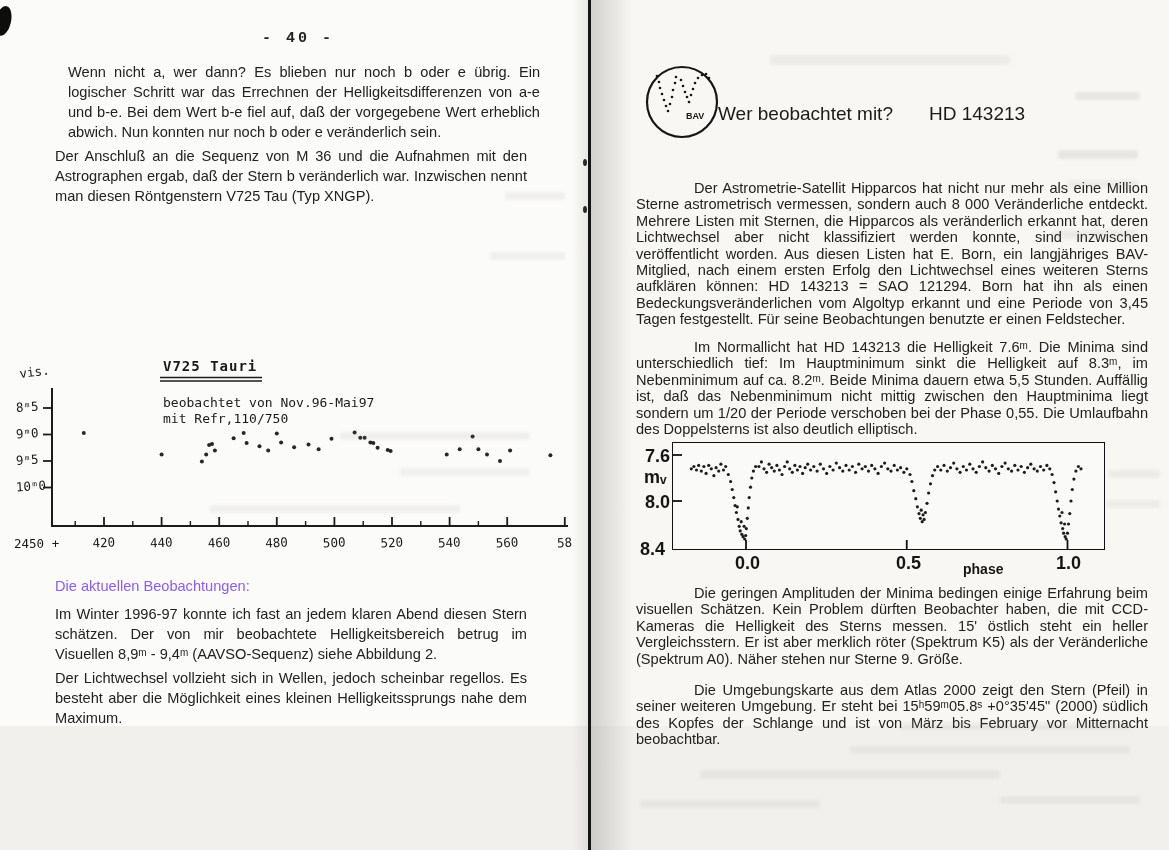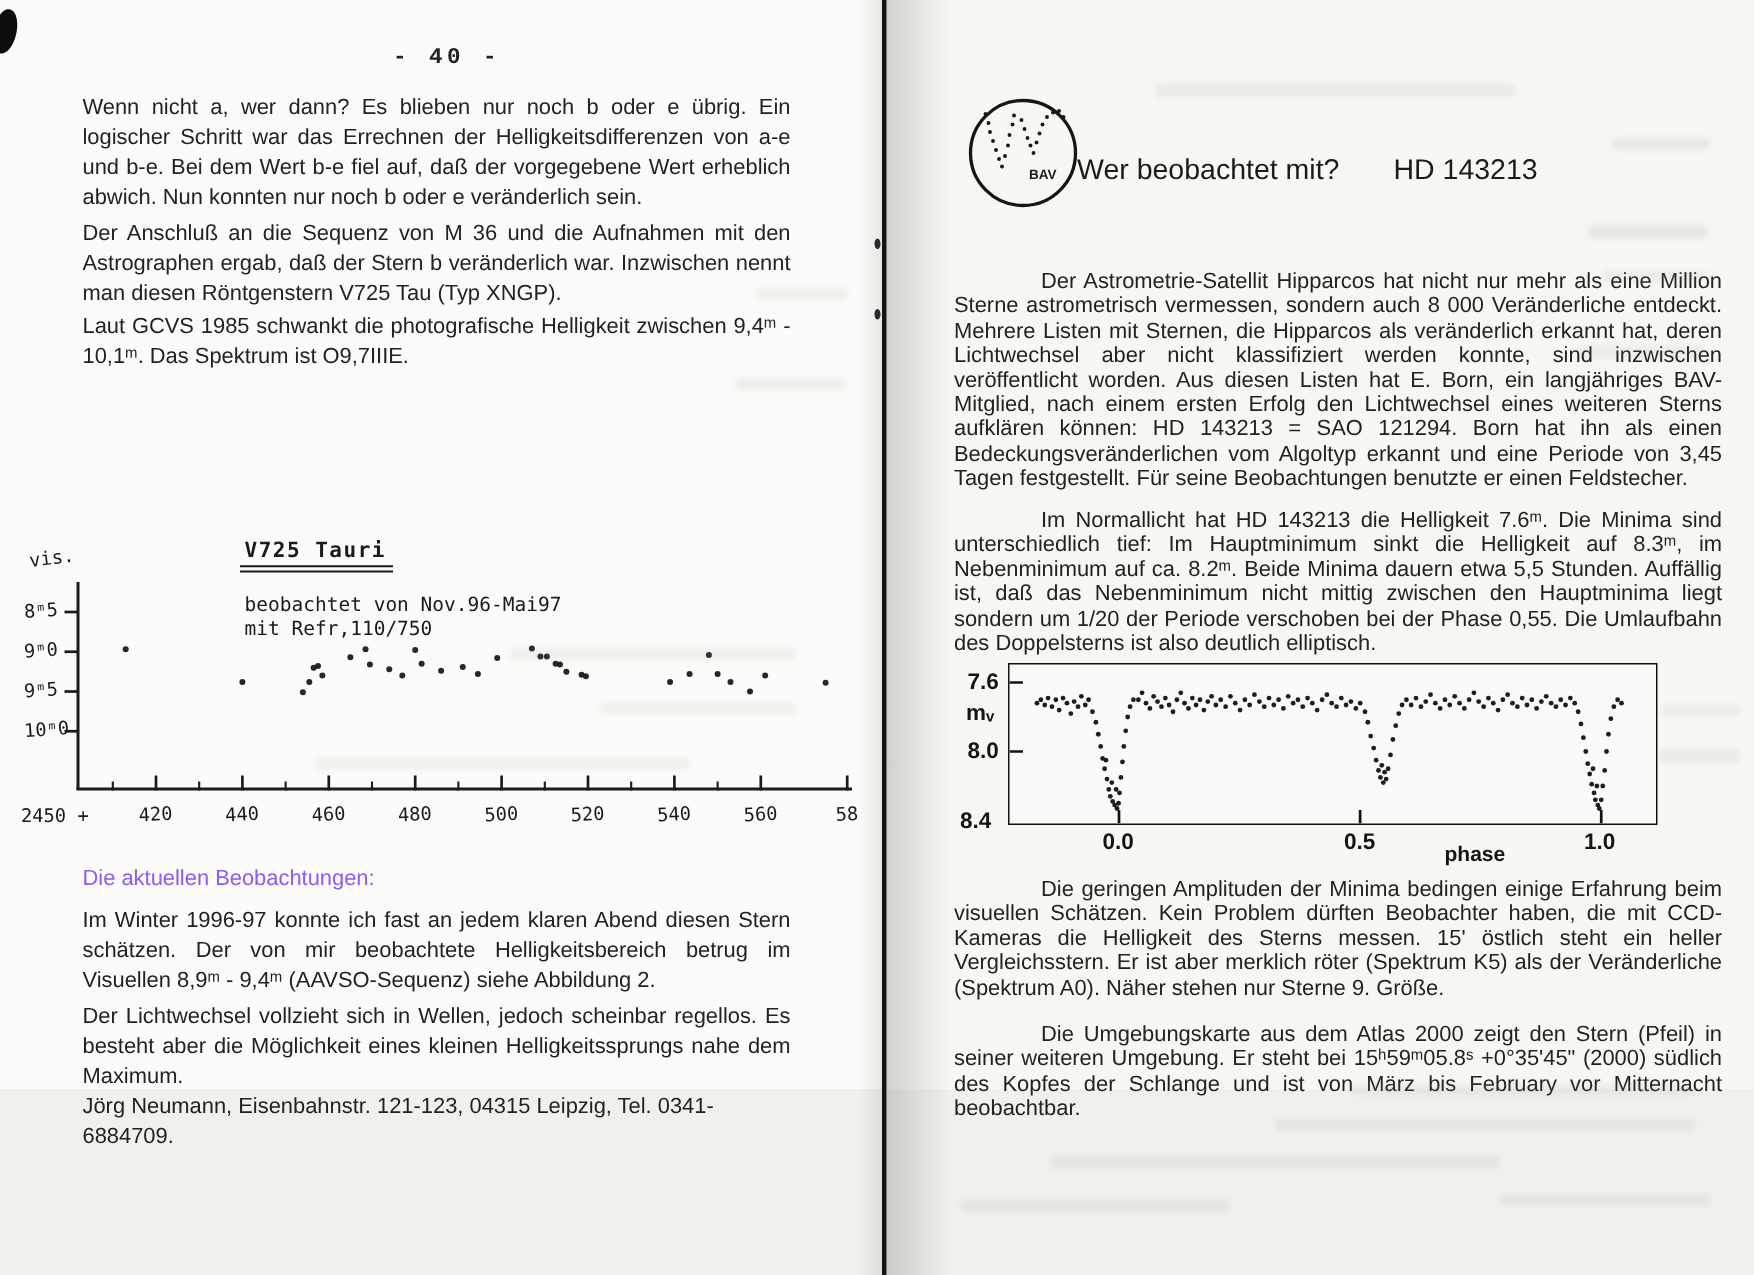--- a/index.html
+++ b/index.html
@@ -27,44 +27,43 @@
   .par{position:absolute;text-align:justify;font-size:14.6px;color:#222;}
   .lp{left:55px;width:472px;line-height:20px;}
   .rp{left:636px;width:512px;line-height:16.4px;text-indent:58px;}
   .heading{position:absolute;font-size:14.6px;color:#8b5cf6;}
 
   
   #v725-chart{position:absolute;left:10px;top:350px;width:566px;height:216px;}
   
   #phase-chart-box{position:absolute;left:672px;top:442px;width:431px;height:106px;
     border:1.6px solid #111;background:rgba(255,255,255,.35);box-sizing:content-box;}
-  .axis-label{position:absolute;font-weight:bold;font-size:15px;color:#151515;}
+  .axis-label{position:absolute;font-weight:bold;font-size:18px;color:#151515;}
 
   
   #article-title{position:absolute;left:718px;top:103px;font-size:19px;color:#1b1b1b;}
   #article-title .gap{display:inline-block;width:36px;}
 
   
   #bav-logo{position:absolute;left:644px;top:64px;width:76px;height:76px;}
 
   .smudge{position:absolute;background:#8f8d88;opacity:.10;filter:blur(1.6px);border-radius:3px;}
   .smudge.dark{opacity:.15;}
 
   svg text{fill:#1a1a1a;}
   .hand{font-family:"DejaVu Sans Mono", monospace;}
 </style>
 </head>
 <body>
 
 <div class="page" id="left-page">
   <div class="pagenum" style="left:262px;top:30px;">- 40 -</div>
 
-  <div class="par lp" style="top:62px;">Wenn nicht a, wer dann? Es blieben nur noch b oder e übrig. Ein logischer Schritt war das Errechnen der Helligkeitsdifferenzen von a-e und b-e. Bei dem Wert b-e fiel auf, daß der vorgegebene Wert erheblich abwich. Nun konnten nur noch b oder e veränderlich sein.</div>
+  <div class="par lp" style="top:62px;margin-left:13px;">Wenn nicht a, wer dann? Es blieben nur noch b oder e übrig. Ein logischer Schritt war das Errechnen der Helligkeitsdifferenzen von a-e und b-e. Bei dem Wert b-e fiel auf, daß der vorgegebene Wert erheblich abwich. Nun konnten nur noch b oder e veränderlich sein.</div>
   <div class="par lp" style="top:146px;">Der Anschluß an die Sequenz von M 36 und die Aufnahmen mit den Astrographen ergab, daß der Stern b veränderlich war. Inzwischen nennt man diesen Röntgenstern V725 Tau (Typ XNGP).</div>
-  <div class="par lp" style="top:208px;">Laut GCVS 1985 schwankt die photografische Helligkeit zwischen 9,4ᵐ - 10,1ᵐ. Das Spektrum ist O9,7IIIE.</div>
 
   <svg id="v725-chart" viewBox="0 0 566 216" xmlns="http://www.w3.org/2000/svg">
       <line x1="42" y1="38" x2="42" y2="176.5" stroke="#1b1b1b" stroke-width="2"></line>
       <line x1="41" y1="176" x2="558" y2="176" stroke="#1b1b1b" stroke-width="2"></line>
       <line x1="33" y1="58" x2="42" y2="58" stroke="#1b1b1b" stroke-width="1.8"></line>
       <text x="6" y="62" font-size="12.5" class="hand" transform="rotate(-4 6 58)">8ᵐ5</text>
       <line x1="33" y1="84.5" x2="42" y2="84.5" stroke="#1b1b1b" stroke-width="1.8"></line>
       <text x="6" y="88.5" font-size="12.5" class="hand" transform="rotate(-4 6 84.5)">9ᵐ0</text>
       <line x1="33" y1="111" x2="42" y2="111" stroke="#1b1b1b" stroke-width="1.8"></line>
       <text x="6" y="115" font-size="12.5" class="hand" transform="rotate(-4 6 111)">9ᵐ5</text>
@@ -136,21 +135,20 @@
       <circle cx="477.0" cy="104.6" r="2" fill="#151515" opacity="0.92"></circle>
       <circle cx="490.0" cy="111.0" r="2" fill="#151515" opacity="0.92"></circle>
       <circle cx="500.1" cy="100.4" r="2" fill="#151515" opacity="0.92"></circle>
       <circle cx="540.4" cy="105.2" r="2" fill="#151515" opacity="0.92"></circle>
     </svg>
 
   <div class="heading" style="left:55px;top:578px;">Die aktuellen Beobachtungen:</div>
 
   <div class="par lp" style="top:604px;">Im Winter 1996-97 konnte ich fast an jedem klaren Abend diesen Stern schätzen. Der von mir beobachtete Helligkeitsbereich betrug im Visuellen 8,9ᵐ - 9,4ᵐ (AAVSO-Sequenz) siehe Abbildung 2.</div>
   <div class="par lp" style="top:668px;">Der Lichtwechsel vollzieht sich in Wellen, jedoch scheinbar regellos. Es besteht aber die Möglichkeit eines kleinen Helligkeitssprungs nahe dem Maximum.</div>
-  <div class="par lp" style="top:728px;text-align:left;">Jörg Neumann, Eisenbahnstr. 121-123, 04315 Leipzig, Tel. 0341-6884709.</div>
 
   <div class="smudge" style="left:505px;top:192px;width:60px;height:8px;"></div>
   <div class="smudge" style="left:490px;top:252px;width:75px;height:8px;"></div>
   <div class="smudge" style="left:340px;top:432px;width:190px;height:8px;"></div>
   <div class="smudge" style="left:400px;top:468px;width:130px;height:8px;"></div>
   <div class="smudge" style="left:210px;top:505px;width:250px;height:8px;"></div>
 </div>
 
 <div class="page" id="right-page">
   

